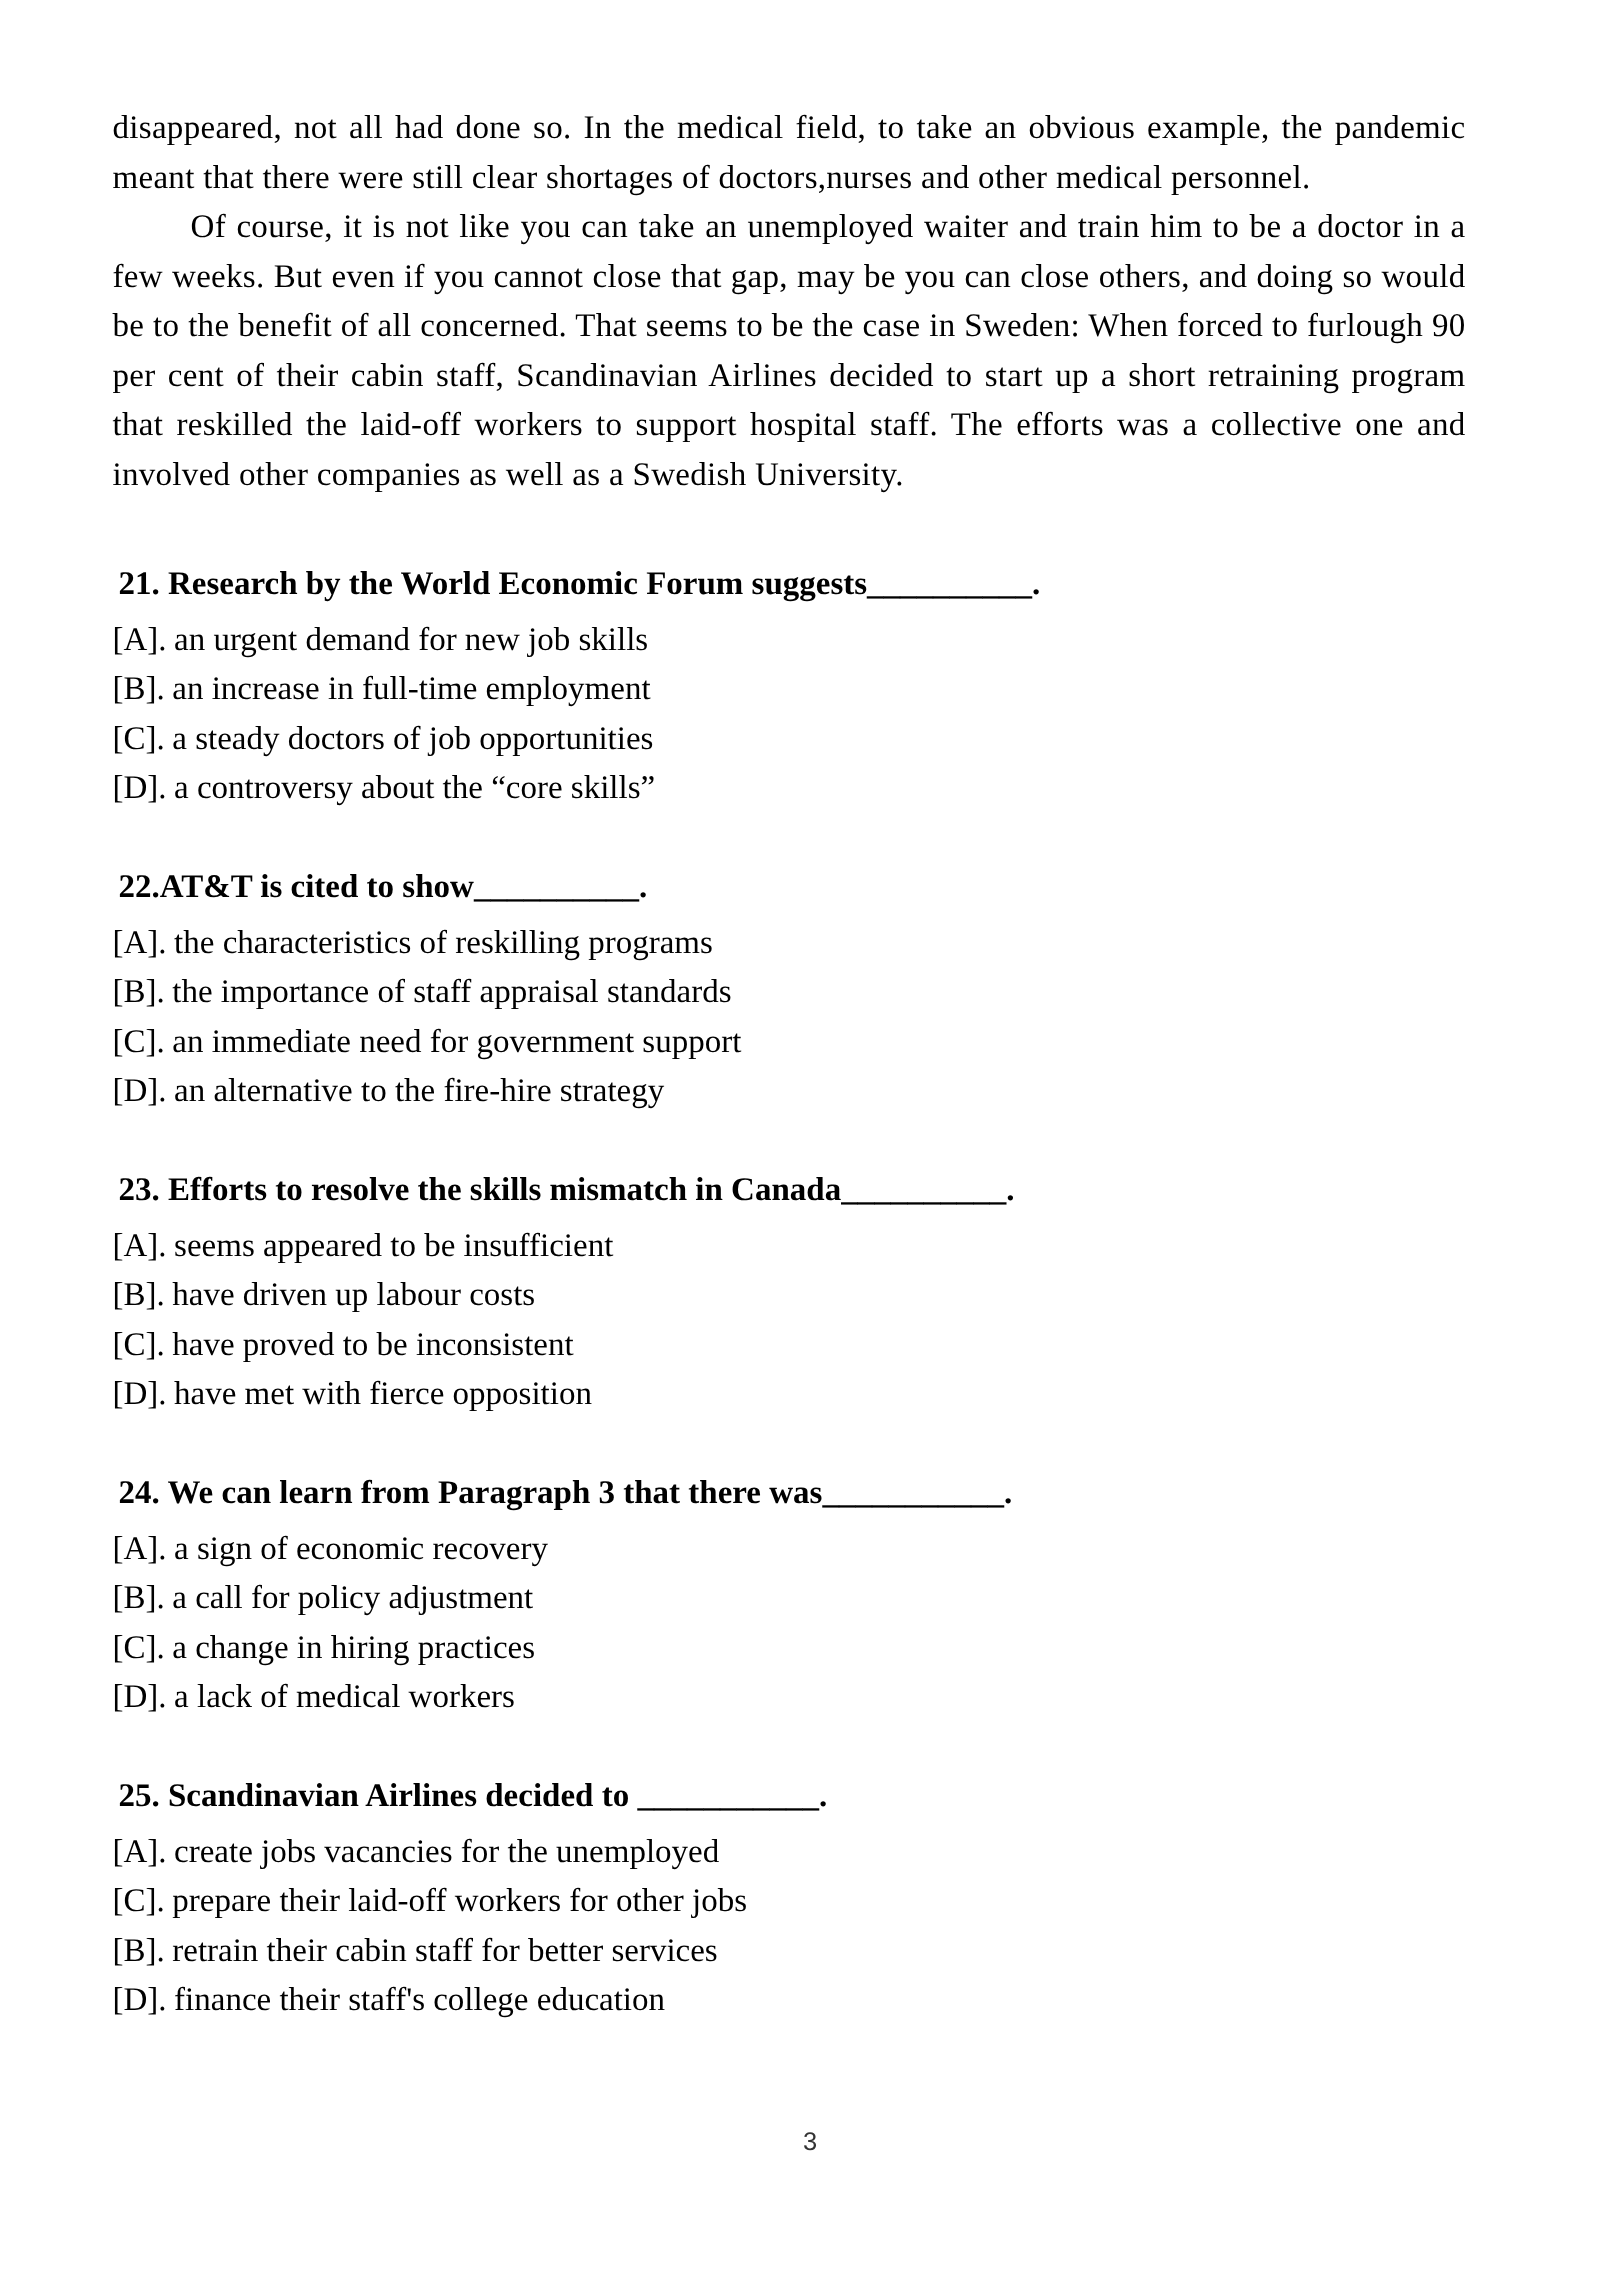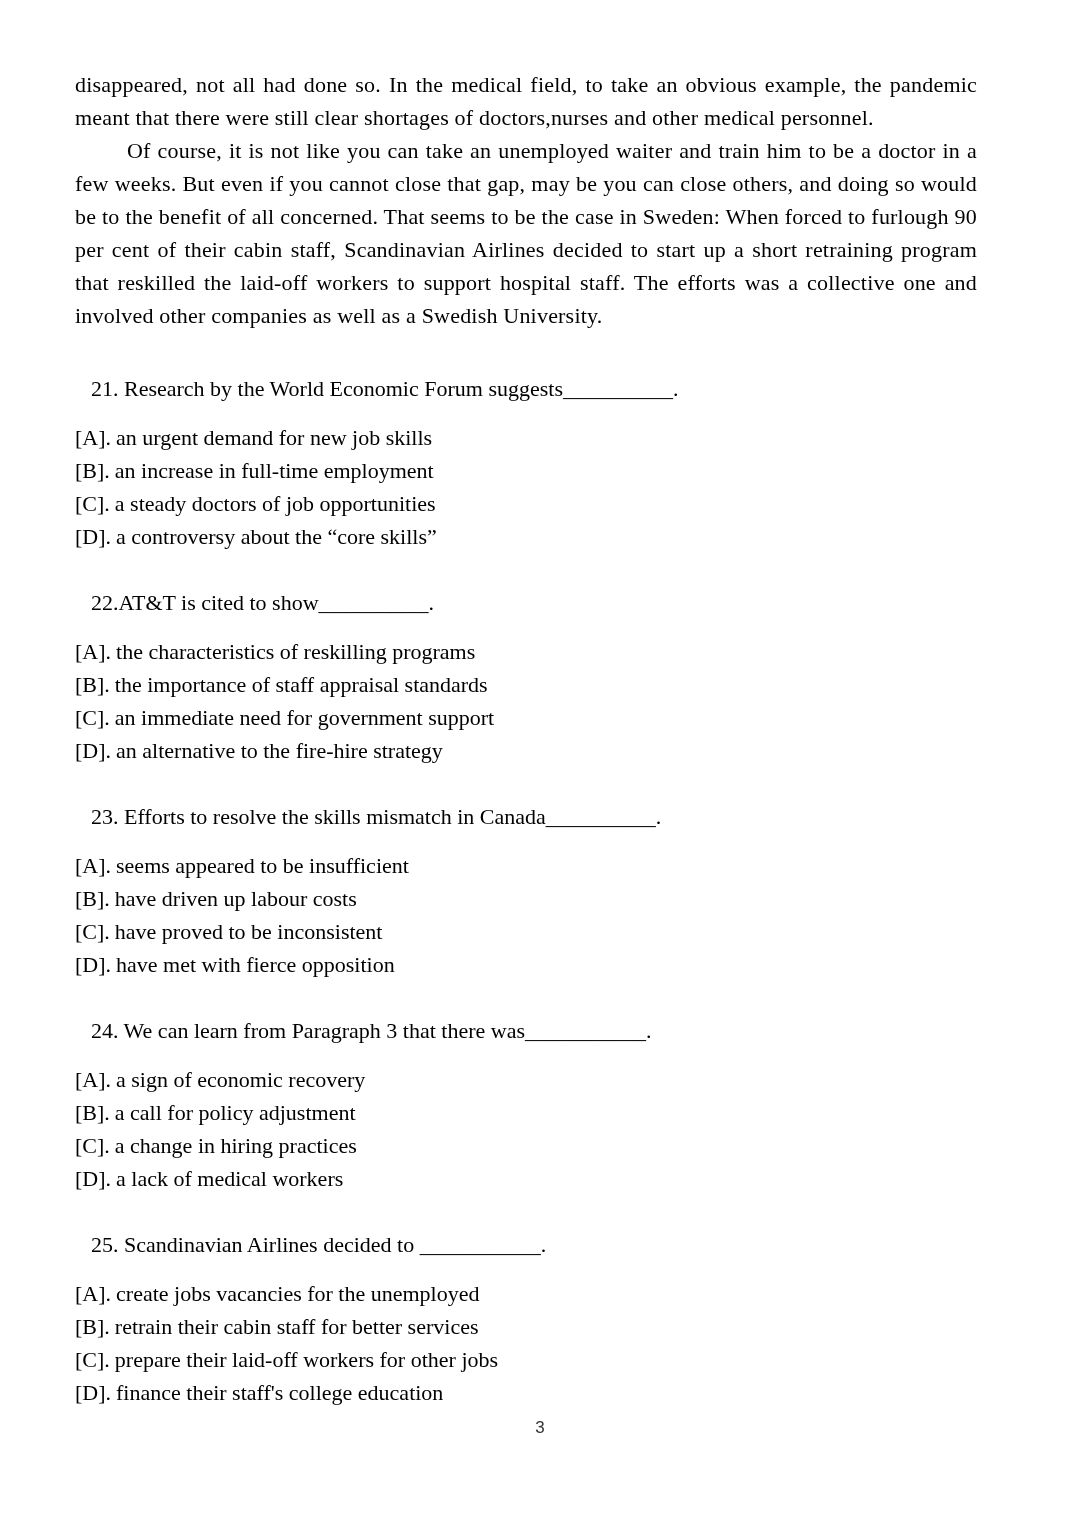--- a/index.html
+++ b/index.html
@@ -27,22 +27,23 @@
     text-indent: 52px;
   }
   .question-block {
     margin-top: 33px;
     line-height: 1.5;
   }
   .question-block:first-of-type {
     margin-top: 40px;
   }
   .question-line {
-    margin: 16px;
+    margin: 4px;
     white-space: nowrap;
+    font-weight: bold;
   }
   .option-line {
     margin: 0;
     white-space: nowrap;
   }
   .opt-label {
     display: inline-block;
     margin-right: 5px;
   }
   .page-number {
@@ -129,24 +130,24 @@
         <span class="opt-label">[D].</span><span>a lack of medical workers</span>
       </p>
     </div>
 
     <div class="question-block">
       <p class="question-line">25. Scandinavian Airlines decided to ___________.</p>
       <p class="option-line">
         <span class="opt-label">[A].</span><span>create jobs vacancies for the unemployed</span>
       </p>
       <p class="option-line">
-        <span class="opt-label">[B].</span><span>retrain their cabin staff for better services</span>
+        <span class="opt-label">[C].</span><span>prepare their laid-off workers for other jobs</span>
       </p>
       <p class="option-line">
-        <span class="opt-label">[C].</span><span>prepare their laid-off workers for other jobs</span>
+        <span class="opt-label">[B].</span><span>retrain their cabin staff for better services</span>
       </p>
       <p class="option-line">
         <span class="opt-label">[D].</span><span>finance their staff's college education</span>
       </p>
     </div>
 
   </div>
 
   <div class="page-number">3</div>
 </div>

